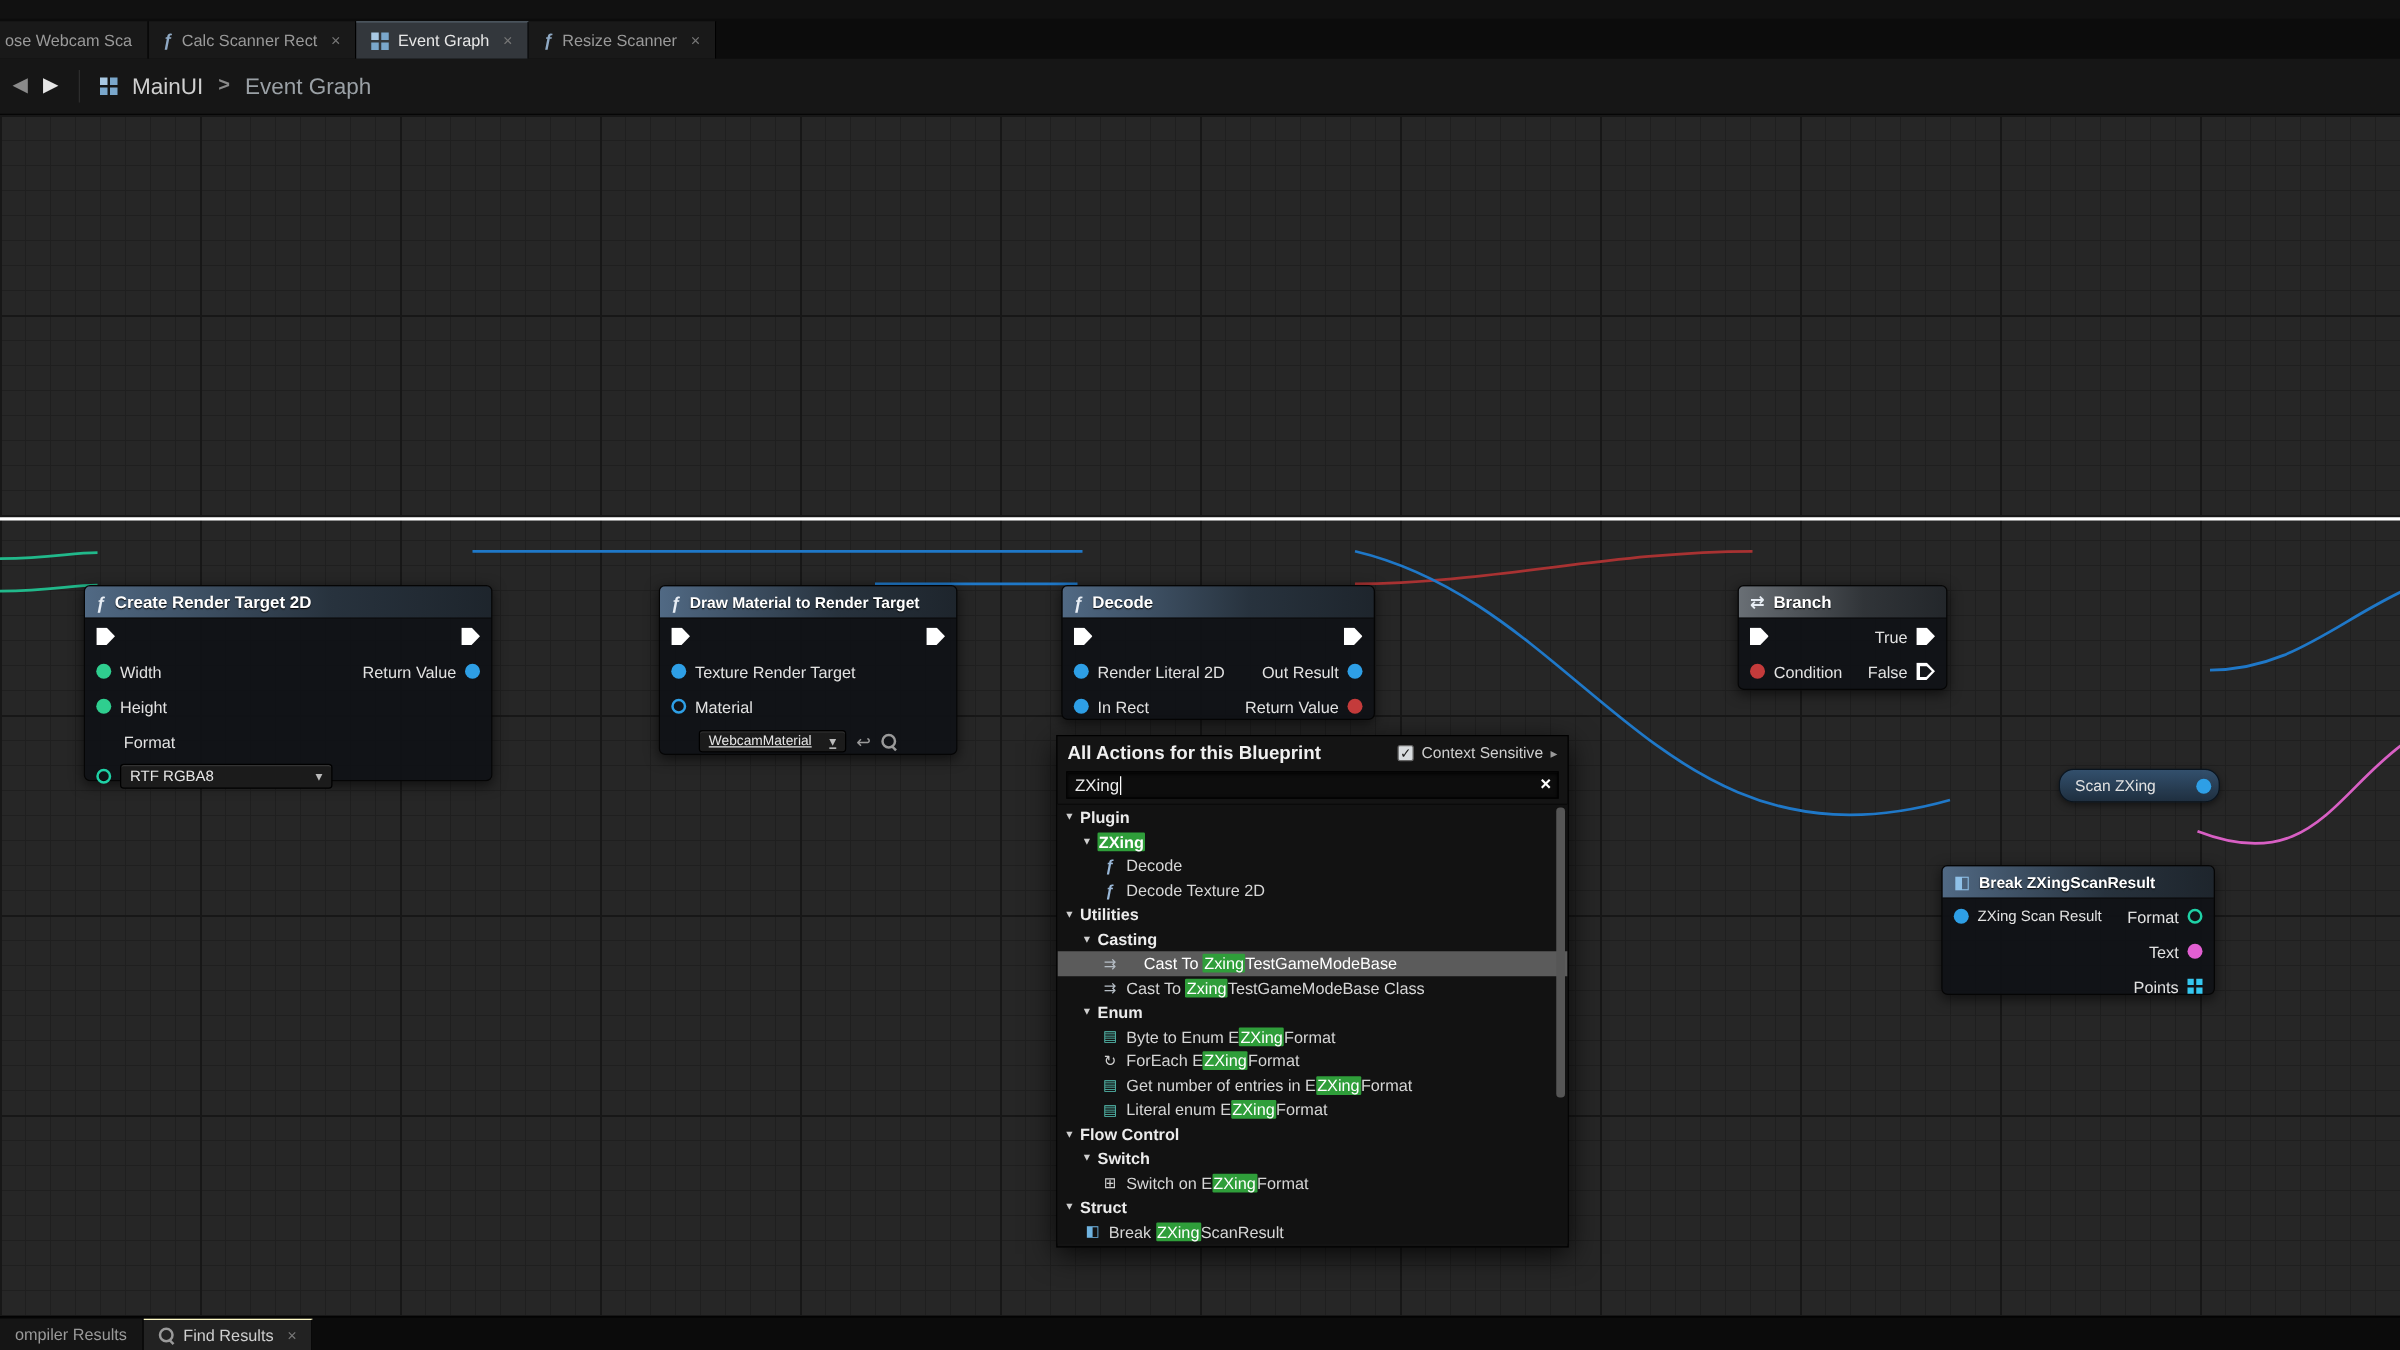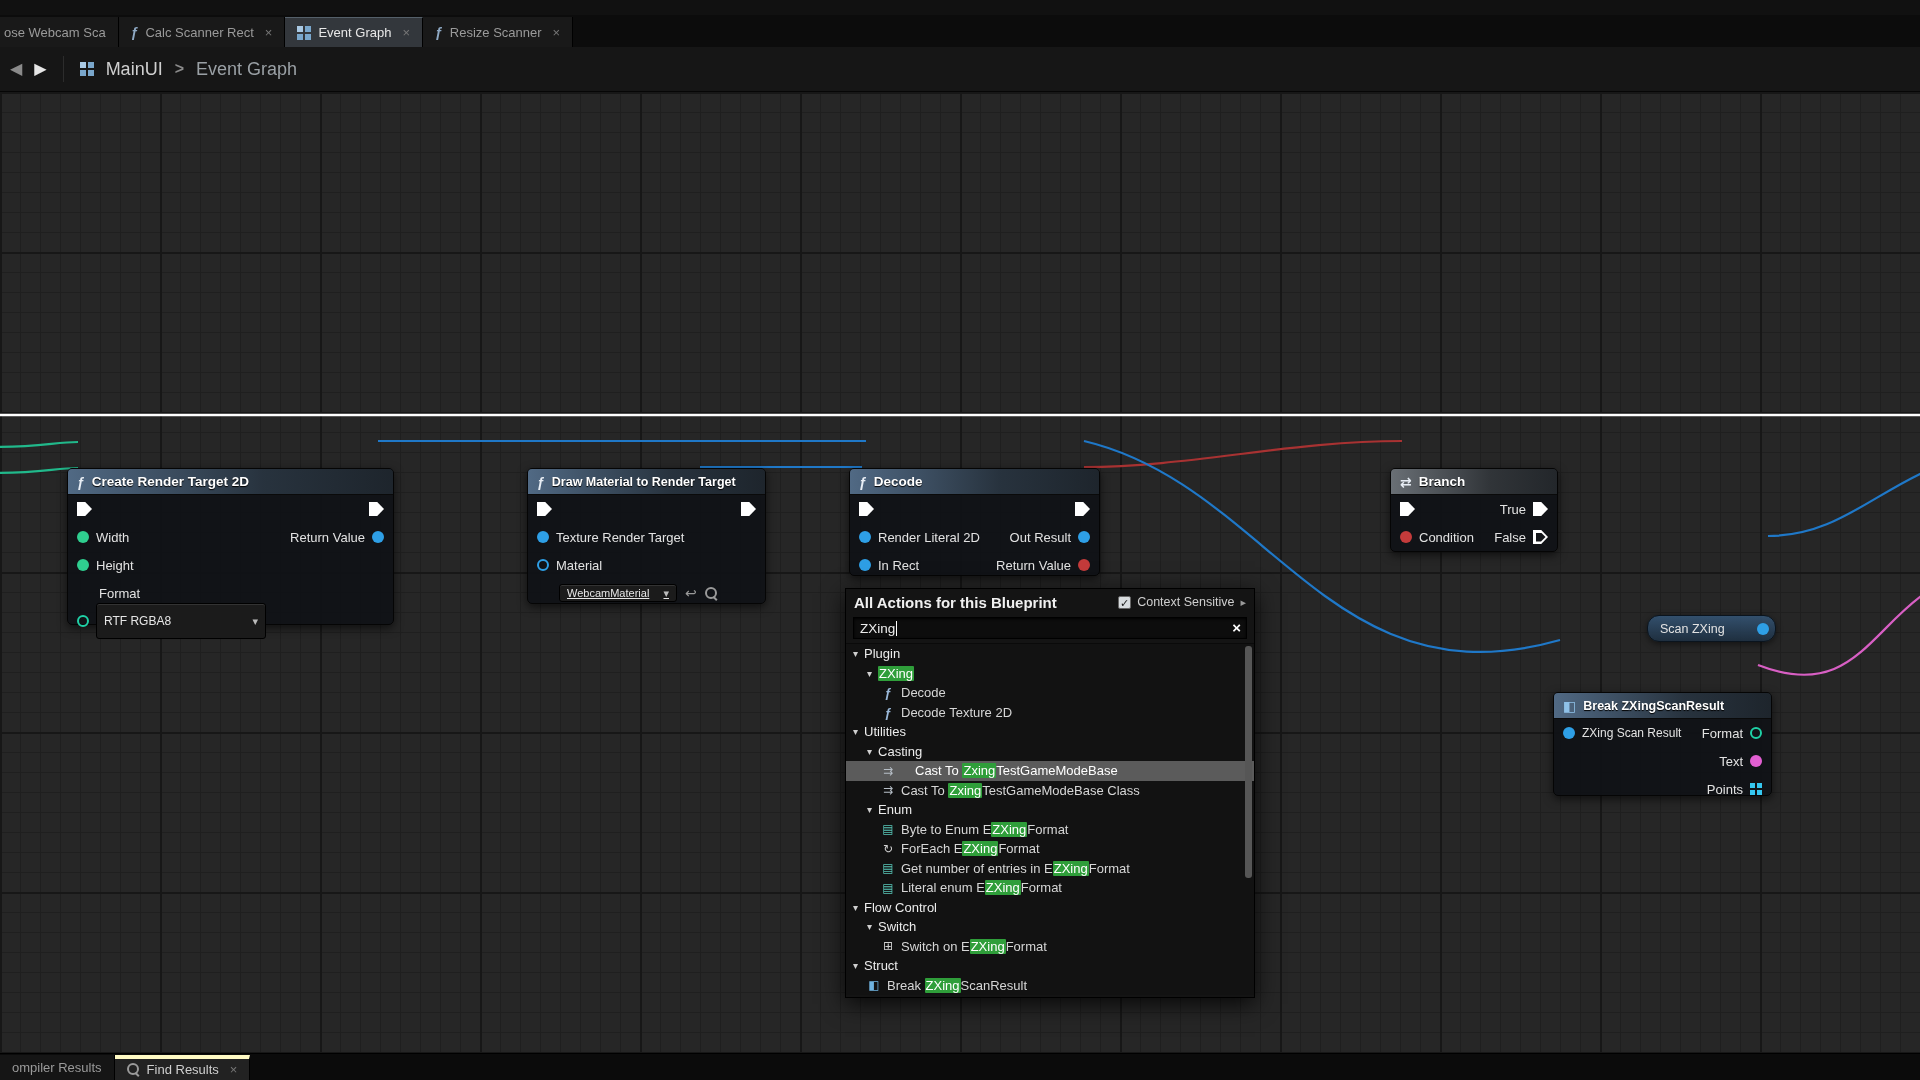--- a/index.html
+++ b/index.html
@@ -69,21 +69,21 @@
   .pside{display:flex;align-items:center;gap:7px;}
   .plabel{font-size:13px;color:#e2e2e2;white-space:nowrap;}
   .pin{width:12px;height:12px;border-radius:50%;background:var(--pc,#888);}
   .pin.hollow{width:12px;height:12px;background:transparent;border:2.5px solid var(--pc,#888);}
   .exec{position:relative;width:15px;height:14px;background:#fff;
     clip-path:polygon(0 0,55% 0,100% 50%,55% 100%,0 100%);}
   .exec.hollow::after{content:"";position:absolute;inset:2.5px;background:#14161a;
     clip-path:polygon(0 0,55% 0,100% 50%,55% 100%,0 100%);}
   .pin-array{display:grid;grid-template-columns:5px 5px;grid-template-rows:5px 5px;gap:2px;}
   .pin-array span{background:var(--c-array,#35c7f0);}
-  .ue-select{display:flex;align-items:center;justify-content:space-between;height:36px;background:#1b1b1b;
+  .ue-select{display:flex;align-items:center;justify-content:space-between;height:20px;background:#1b1b1b;
     border:1px solid #000;border-radius:3px;padding:0 7px;color:#e6e6e6;font-size:12px;box-shadow:inset 0 1px 0 #333;}
   .ue-select .caret{color:#bbb;font-size:11px;margin-left:8px;}
   .icon-btn{color:#9a9a9a;font-size:14px;}
   .mag{position:relative;width:13px;height:13px;}
   .mag::before{content:"";position:absolute;left:0;top:0;width:8px;height:8px;border:2px solid #9a9a9a;border-radius:50%;}
   .mag::after{content:"";position:absolute;left:9px;top:9px;width:5px;height:2px;background:#9a9a9a;transform:rotate(45deg);transform-origin:0 0;}
 
   
   .var-node{position:absolute;display:flex;align-items:center;justify-content:space-between;
     padding:0 6px 0 12px;background:linear-gradient(180deg,rgba(52,84,116,0.9),rgba(30,48,66,0.9));
@@ -101,40 +101,40 @@
   .ctx-label{color:#cfcfcf;font-size:12.5px;}
   .ctx-more{color:#9a9a9a;font-size:11px;}
   .searchrow{position:relative;margin:2px 7px 4px 7px;height:22px;background:#0d0d0d;border:1px solid #000;
     box-shadow:inset 0 1px 3px #000;display:flex;align-items:center;padding:0 6px;}
   .search-text{color:#ececec;font-size:13.5px;}
   .caret-bar{display:inline-block;width:1px;height:15px;background:#fff;margin-left:1px;vertical-align:middle;}
   .search-clear{position:absolute;right:5px;top:1px;color:#fff;font-size:15px;font-weight:bold;}
   .action-list{position:relative;height:352px;overflow:hidden;border-top:1px solid #0a0a0a;background:#121212;}
   .mi{display:flex;align-items:center;gap:6px;height:19.5px;padding-right:14px;white-space:nowrap;}
   .mi .mlabel{font-size:13px;color:#d6d6d6;}
-  .mi.cat .mlabel{font-weight:normal;color:#ececec;}
+  .mi.cat .mlabel{font-weight:bold;color:#ececec;}
   .mi.sel{background:#5b5b5b;}
   .mi.sel .mlabel{color:#fff;margin-left:14px;}
   .tri{color:#cfcfcf;font-size:10px;}
   .mic{font-size:12px;width:14px;text-align:center;}
   .mic.function{color:#9ab8d8;font-weight:bold;font-size:13px;}
   .mic.cast{color:#b5bdc5;}
   .mic.enum{color:#58c7b8;}
   .mic.loop{color:#d0d0d0;}
   .mic.switch{color:#d0d0d0;}
   .mic.struct{color:#6fb3e0;}
   .hl{background:var(--c-highlight,#2f9e3a);color:#fff;padding:0 1px;border-radius:1px;}
   .scroll-thumb{position:absolute;right:2px;top:2px;width:7px;height:232px;background:#565656;border-radius:3px;}
 
   
   .bottombar{position:absolute;left:0;top:1053px;width:1920px;height:27px;background:#0b0b0b;
     border-top:1px solid #000;display:flex;align-items:flex-end;}
   .bot-tab{height:25px;display:flex;align-items:center;gap:7px;padding:0 12px;background:#151515;
     border-right:1px solid #000;color:#9a9a9a;font-size:13px;white-space:nowrap;}
-  .bot-tab.active{background:#222;color:#cfcfcf;border-top:4px solid #fef9c3;}
+  .bot-tab.active{background:#222;color:#cfcfcf;border-top:1px solid #fef9c3;}
 </style>
 </head>
 <body>
 
 <div class="screen">
 
 
   <div class="tabbar">
     <div class="doc-tab first">
       <span>ose Webcam Sca</span>

